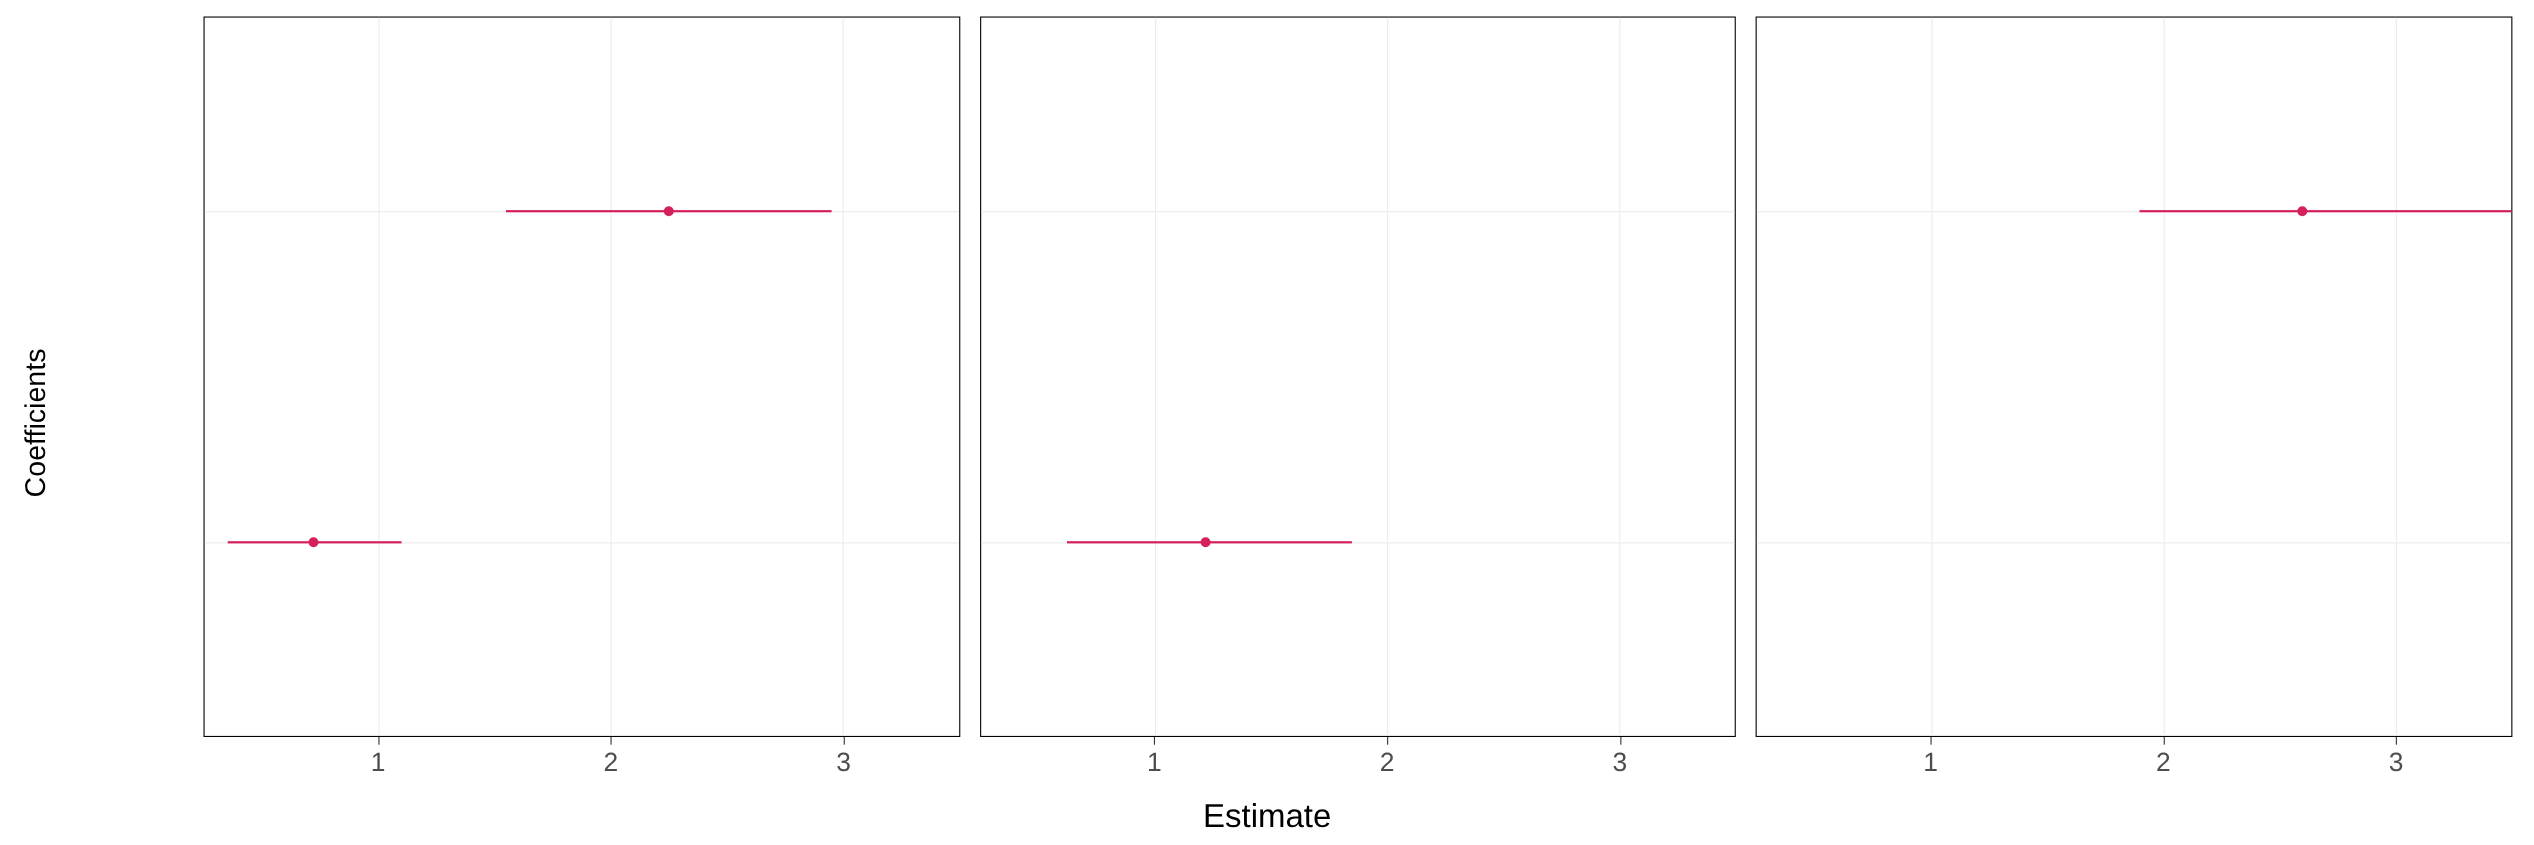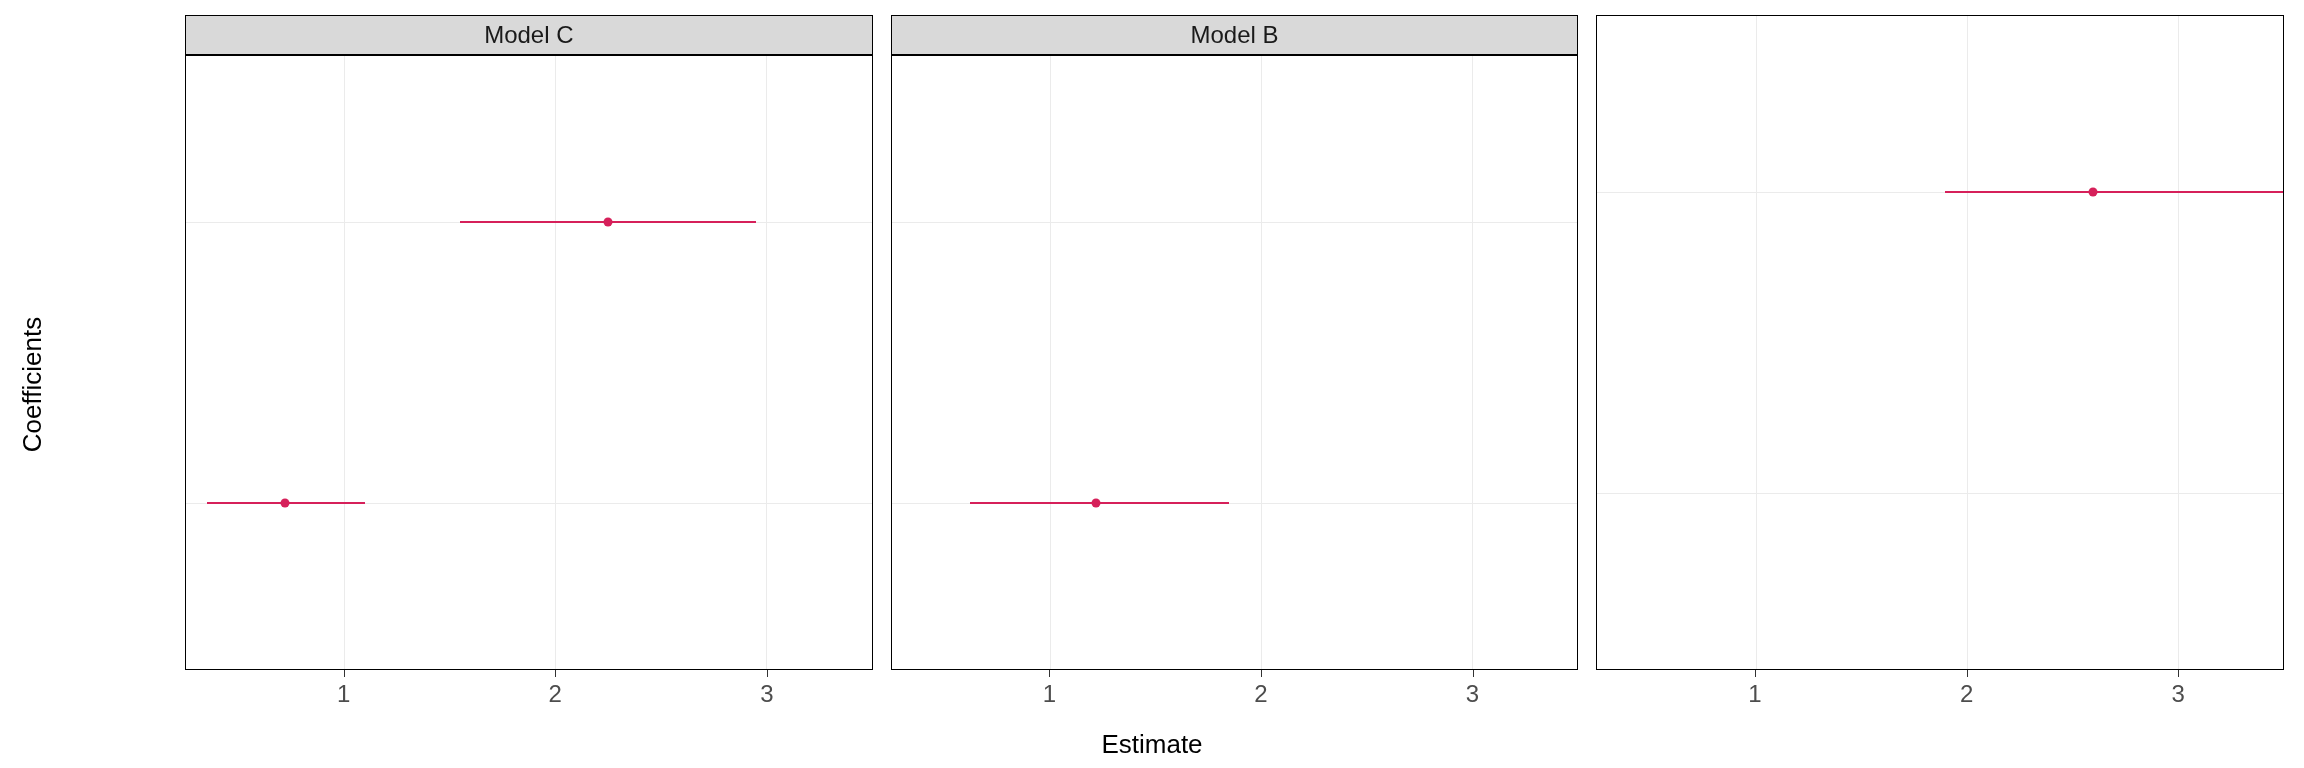--- a/index.html
+++ b/index.html
@@ -31,21 +31,21 @@
     white-space: nowrap;
     font-size: 26px;
     color: #000;
   }
   .x-axis-title {
     position: absolute;
     bottom: 8px;
     left: 0;
     width: 100%;
     text-align: center;
-    font-size: 26px;
+    font-size: 30px;
     color: #000;
   }
   .y-tick-label {
     position: absolute;
     right: 100%;
     transform: translateY(-50%);
     font-size: 24px;
     color: #4d4d4d;
     white-space: nowrap;
     padding-right: 10px;
@@ -143,21 +143,20 @@
 <div class="outer">
 
   <div class="y-axis-title">
     <span>Coefficients</span>
   </div>
 
   <div class="x-axis-title">Estimate</div>
 
   <div class="panels" id="panels">
       <div class="panel">
-        <div class="strip">Model C</div>
         <div class="plot-area">
           <div class="grid-v" style="left: 23.0769%;"></div>
           <div class="grid-v" style="left: 53.8462%;"></div>
           <div class="grid-v" style="left: 84.6154%;"></div>
           <div class="grid-h" style="top: 27%;"></div>
           <div class="grid-h" style="top: 73%;"></div>
           <div class="series-line" style="top: 27%; left: 40%; width: 43.0769%;"></div>
           <div class="series-point" style="top: 27%; left: 61.5385%;"></div>
           <div class="series-line" style="top: 73%; left: 3.07692%; width: 23.0769%;"></div>
           <div class="series-point" style="top: 73%; left: 14.4615%;"></div>
@@ -169,21 +168,20 @@
         <div class="x-ticks">
           <div class="x-tick-mark" style="left: 23.0769%;"></div>
           <div class="x-tick-label" style="left: 23.0769%;">1</div>
           <div class="x-tick-mark" style="left: 53.8462%;"></div>
           <div class="x-tick-label" style="left: 53.8462%;">2</div>
           <div class="x-tick-mark" style="left: 84.6154%;"></div>
           <div class="x-tick-label" style="left: 84.6154%;">3</div>
         </div>
       </div>
       <div class="panel">
-        <div class="strip">Model B</div>
         <div class="plot-area">
           <div class="grid-v" style="left: 23.0769%;"></div>
           <div class="grid-v" style="left: 53.8462%;"></div>
           <div class="grid-v" style="left: 84.6154%;"></div>
           <div class="grid-h" style="top: 27%;"></div>
           <div class="grid-h" style="top: 73%;"></div>
           <div class="series-line" style="top: 73%; left: 11.3846%; width: 37.8462%;"></div>
           <div class="series-point" style="top: 73%; left: 29.8462%;"></div>
         </div>
         <div class="x-ticks">

